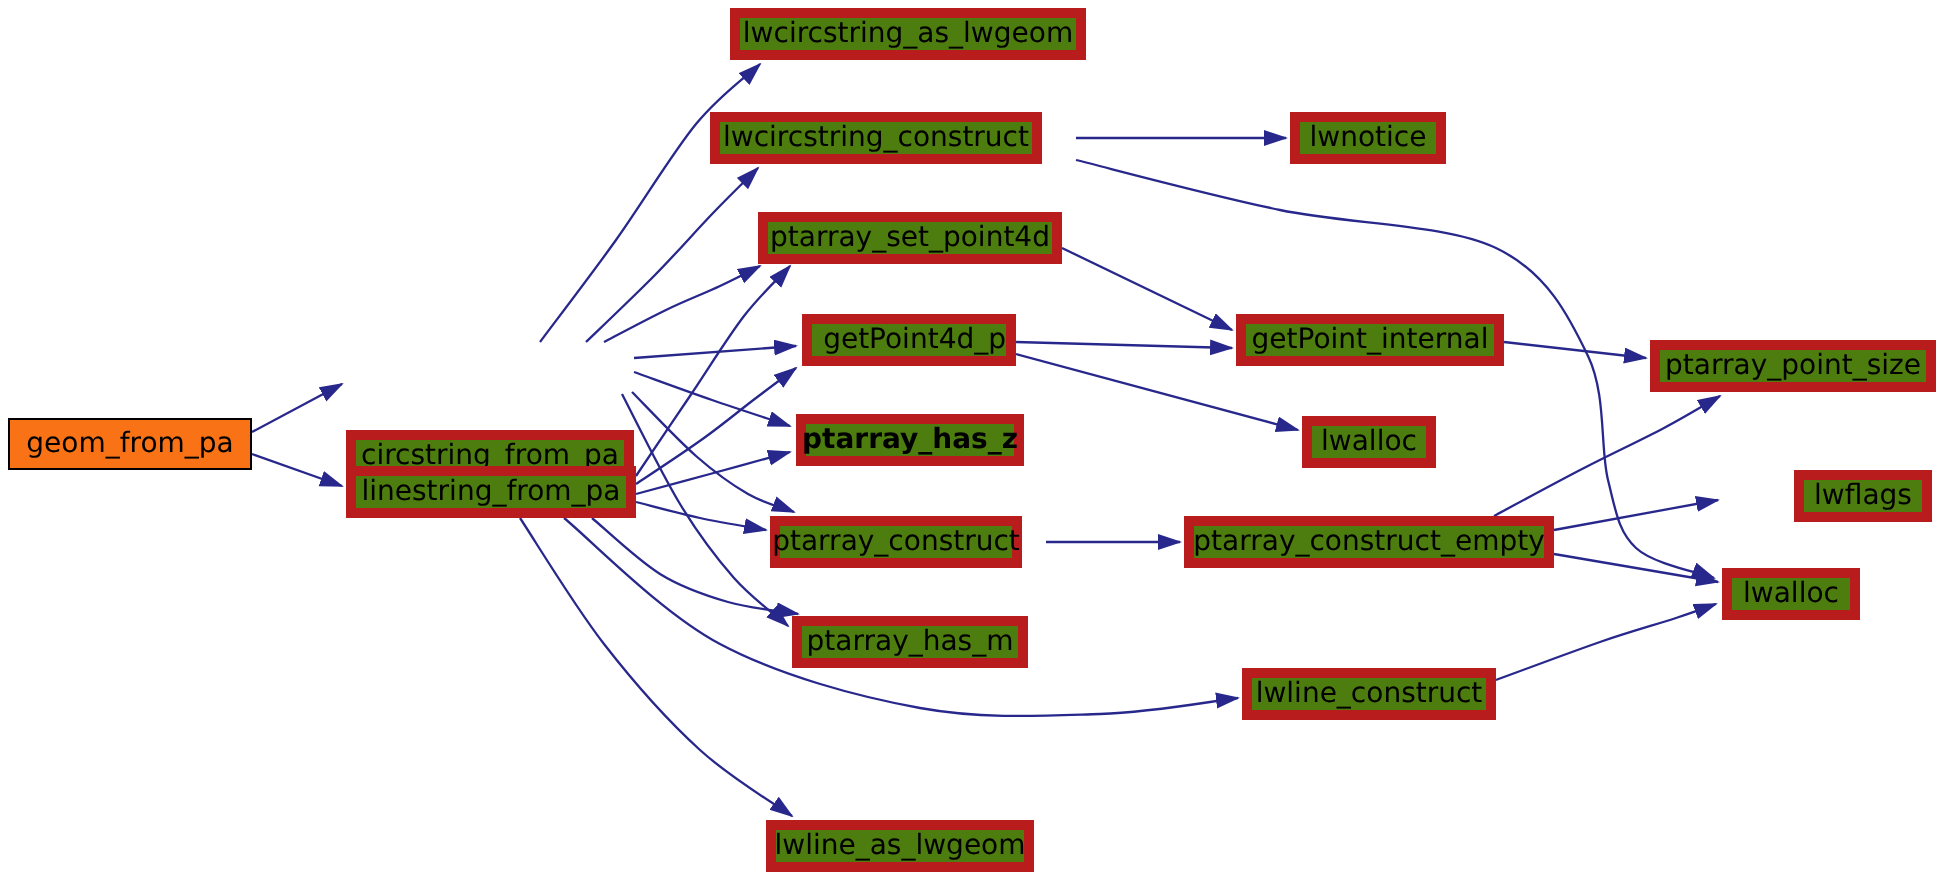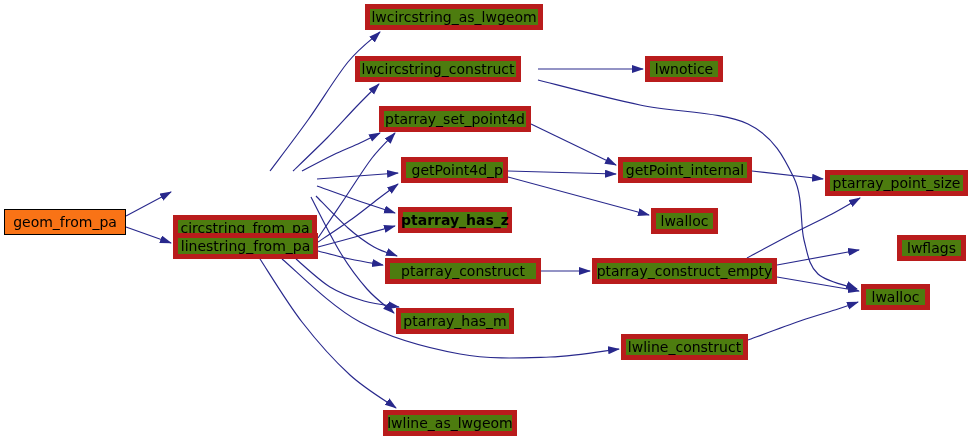--- a/index.html
+++ b/index.html
@@ -79,21 +79,21 @@
     </div>
     <div class="node" style="left: 825px; top: 170px; width: 143px; height: 26px;">
       <span>ptarray_point_size</span>
     </div>
     <div class="node" style="left: 651px; top: 208px; width: 67px; height: 26px;">
       <span>lwalloc</span>
     </div>
     <div class="node" style="left: 398px; top: 207px; width: 114px; height: 26px; font-weight: bold;">
       <span>ptarray_has_z</span>
     </div>
-    <div class="node" style="left: 385px; top: 258px; width: 156px; height: 26px; text-align: right;">
+    <div class="node" style="left: 385px; top: 258px; width: 126px; height: 26px; text-align: right;">
       <span>ptarray_construct</span>
     </div>
     <div class="node" style="left: 592px; top: 258px; width: 185px; height: 26px; text-align: right;">
       <span>ptarray_construct_empty</span>
     </div>
     <div class="node" style="left: 861px; top: 235px; width: 69px; height: 26px; margin-left: 36px;">
       <span>lwflags</span>
     </div>
     <div class="node" style="left: 861px; top: 284px; width: 69px; height: 26px;">
       <span>lwalloc</span>

